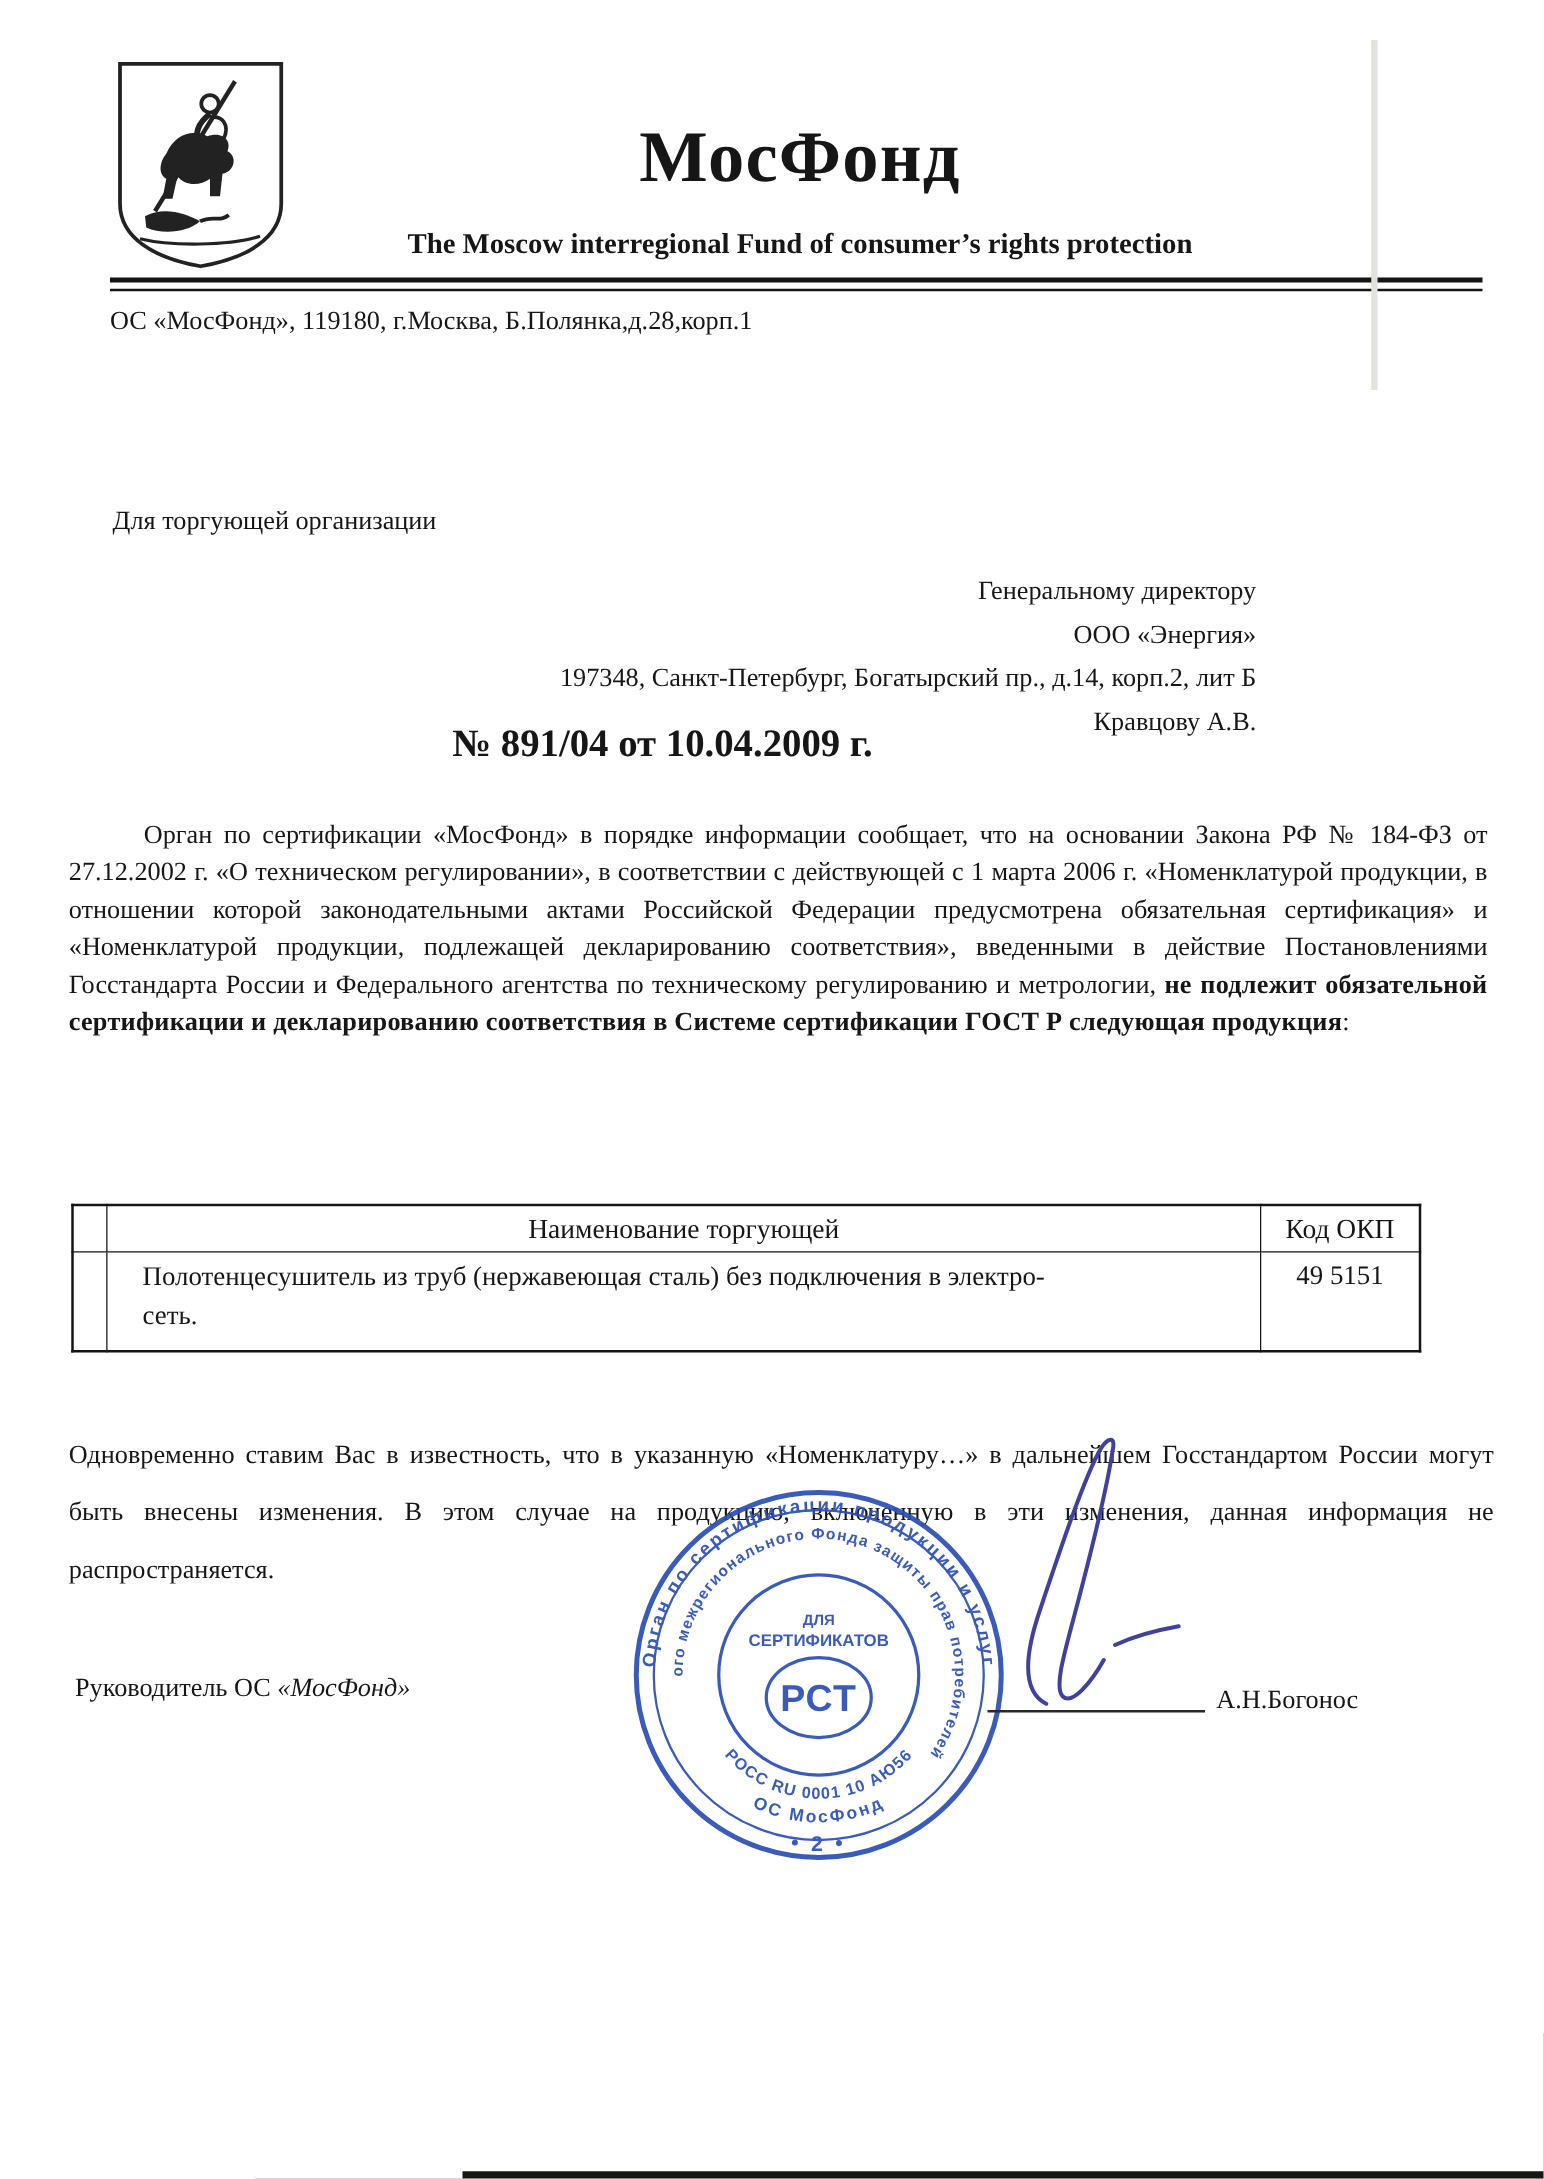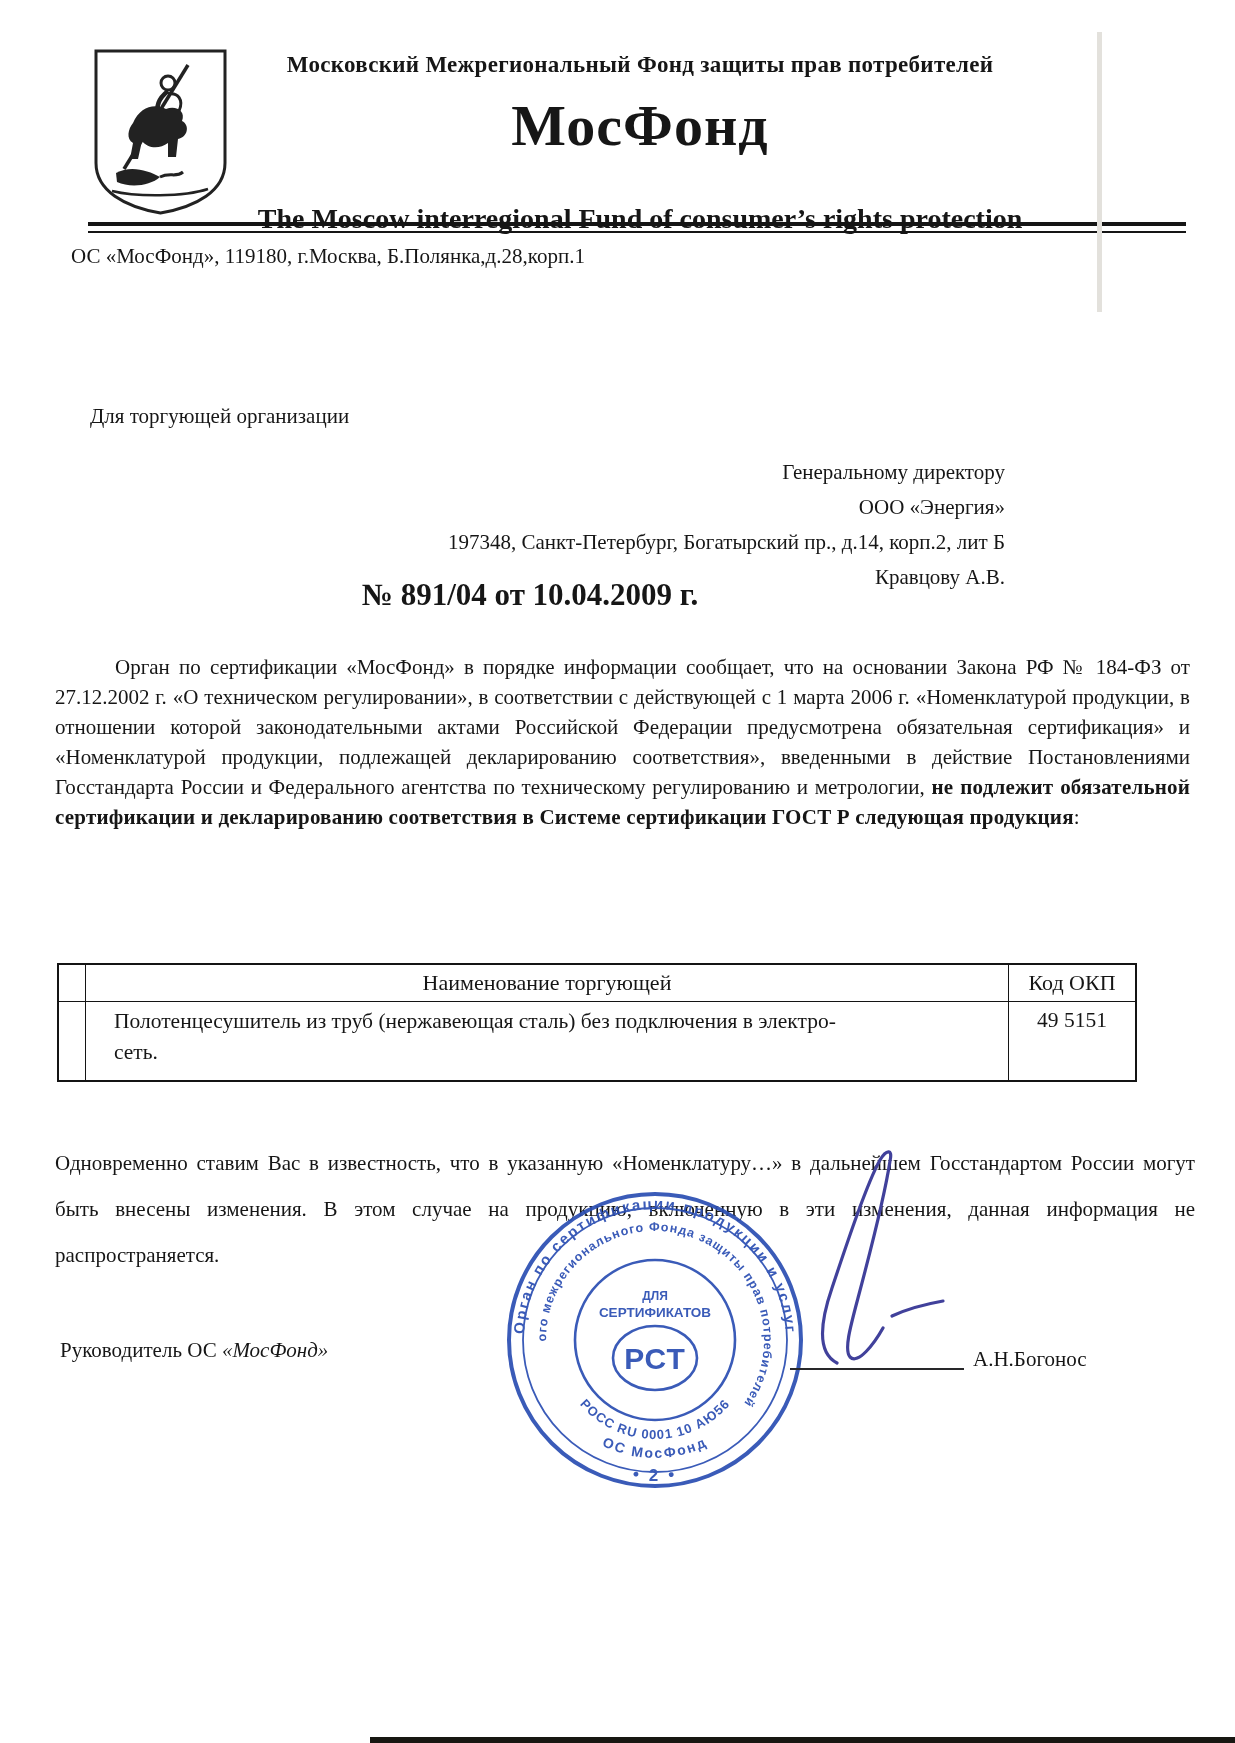--- a/index.html
+++ b/index.html
@@ -13,24 +13,24 @@
     overflow: hidden;
   }
   .abs { position: absolute; }
 
   
   .org-ru   { left: 255px; top: 52px;  width: 770px; text-align: center;
               font-size: 23px; font-weight: bold; letter-spacing: 0.3px; }
   .org-main { left: 255px; top: 92px;  width: 770px; text-align: center;
               font-size: 58px; font-weight: bold; letter-spacing: 1px; }
   .org-en   { left: 255px; top: 182px; width: 770px; text-align: center;
-              font-size: 28px; font-weight: bold; margin-top: 21px; }
+              font-size: 23px; font-weight: bold; }
   .rule-double { left: 88px; top: 222px; width: 1098px; height: 5px;
                  border-top: 4px solid #151515; border-bottom: 2px solid #151515; }
-  .org-address { left: 71px; top: 244px; font-size: 21px; }
+  .org-address { left: 88px; top: 244px; font-size: 21px; }
 
   
   .note-line { left: 90px; top: 404px; font-size: 21px; }
   .recipient { right: 230px; top: 455px; text-align: right;
                font-size: 21px; line-height: 35px; }
 
   
   .letter-head { left: 55px; top: 578px; width: 950px; text-align: center;
                  font-size: 22px; line-height: 33px; }
   .letter-number { font-weight: bold; font-size: 31px; }
@@ -88,21 +88,20 @@
       <path d="M80,49 C90,47 96,55 91,66" stroke-width="3"></path>
     </g>
     <path fill="#222" d="M45,78 C52,62 66,58 78,64 C88,60 98,66 94,76 C102,80 100,92 90,94
              L88,112 L80,112 L80,98 C72,104 60,104 54,96 L50,114 L42,114 L45,98
              C38,94 40,84 45,78 Z"></path>
     <path fill="#222" d="M28,128 C42,120 60,125 72,132 C62,141 42,143 29,137 Z"></path>
     <path d="M72,132 C82,127 88,133 95,127" stroke="#222" stroke-width="3" fill="none"></path>
     <path d="M24,146 C48,152 96,152 120,144" stroke="#222" stroke-width="2.5" fill="none"></path>
   </svg>
 
-  <div class="abs org-ru">Московский Межрегиональный Фонд защиты прав потребителей</div>
   <div class="abs org-main">МосФонд</div>
   <div class="abs org-en">The Moscow interregional Fund of consumer’s rights protection</div>
   <div class="abs rule-double"></div>
   <div class="abs org-address">ОС «МосФонд», 119180, г.Москва, Б.Полянка,д.28,корп.1</div>
 
   <div class="abs note-line">Для торгующей организации</div>
   <div class="abs recipient">
     <div>Генеральному директору</div>
     <div>ООО «Энергия»</div>
     <div>197348, Санкт-Петербург, Богатырский пр., д.14, корп.2, лит Б</div>

